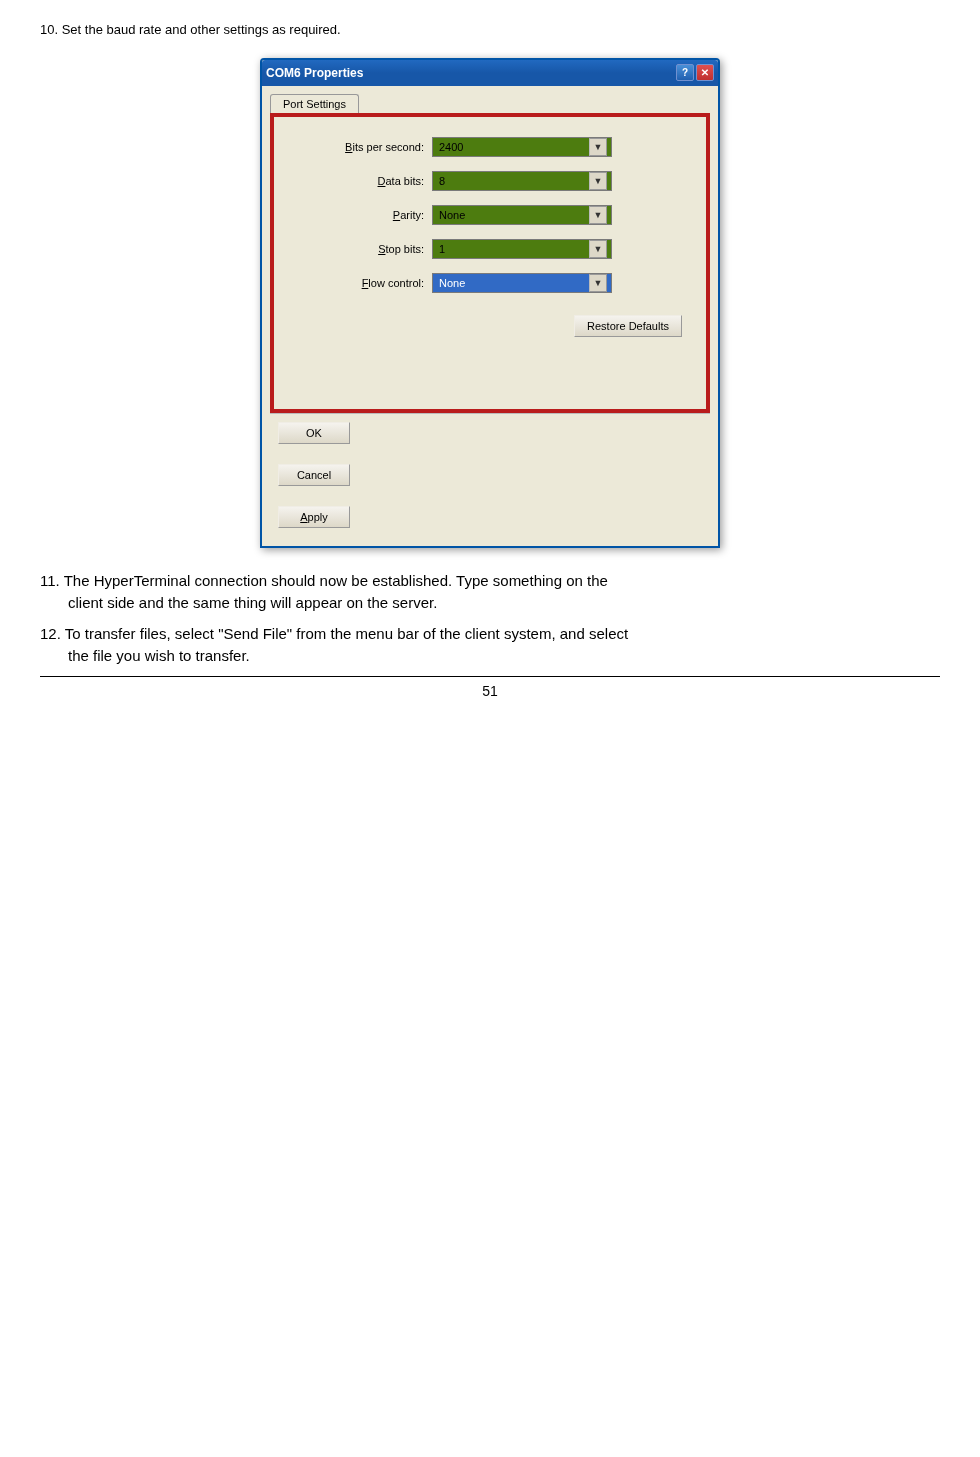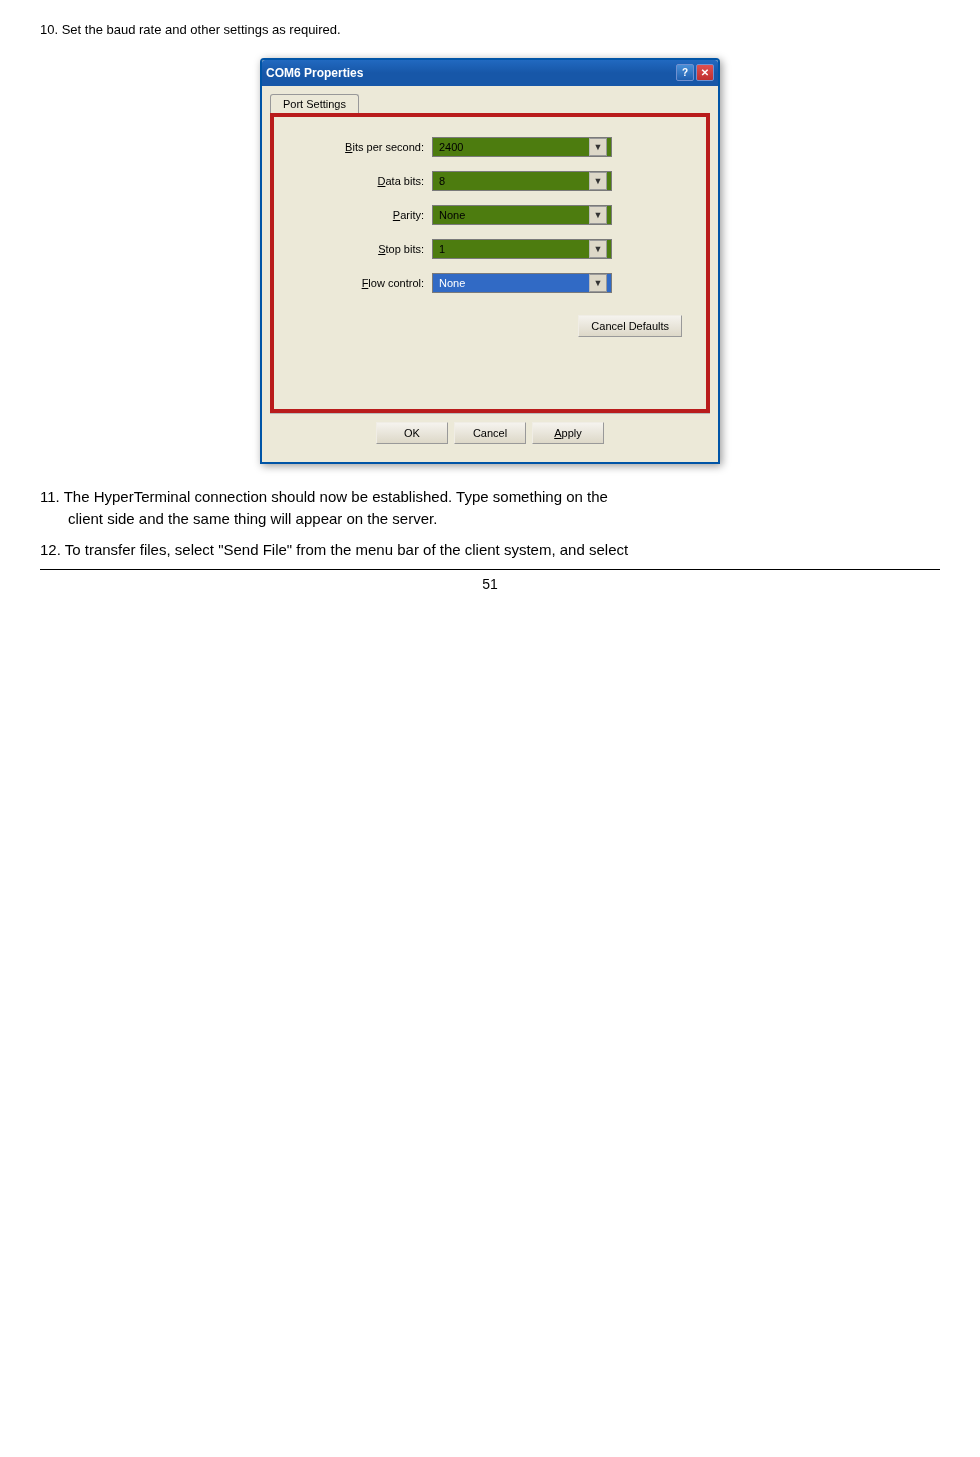--- a/index.html
+++ b/index.html
@@ -205,24 +205,25 @@
 
     .clearfix::after {
       content: '';
       display: table;
       clear: both;
     }
 
     .dialog-footer {
       display: flex;
       justify-content: center;
-      gap: 6px;
+      gap: 20px;
       padding: 8px 8px 10px 8px;
       background: #ece9d8;
       border-top: 1px solid #bbb;
+      flex-direction: column;
     }
 
     .footer-btn {
       width: 72px;
       height: 22px;
       background: linear-gradient(to bottom, #f5f3ee, #ddd8c8);
       border: 1px solid #999;
       border-top-color: #f0ede5;
       border-left-color: #f0ede5;
       font-size: 11px;
@@ -344,21 +345,21 @@
             <div class="form-control">
               <div class="dropdown highlighted">
                 <span class="dropdown-text">None</span>
                 <div class="dropdown-arrow">▼</div>
               </div>
             </div>
           </div>
 
           <div class="clearfix">
             <button class="restore-defaults-btn">
-              <span>Cancel Defaults</span>
+              <span>Restore Defaults</span>
             </button>
           </div>
 
         </div>
 
         <div class="dialog-footer">
           <button class="footer-btn">
             <span>OK</span>
           </button>
           <button class="footer-btn">
@@ -377,20 +378,21 @@
 
     <div class="step-item">
       <span>11.</span>
       The HyperTerminal connection should now be established. Type something on the
       <span class="continuation">client side and the same thing will appear on the server.</span>
     </div>
 
     <div class="step-item">
       <span>12.</span>
       To transfer files, select "Send File" from the menu bar of the client system, and select
+      <span class="continuation">the file you wish to transfer.</span>
     </div>
 
 
   </div>
 
   <div class="page-footer">
     <span>51</span>
   </div>
 
 </div>

